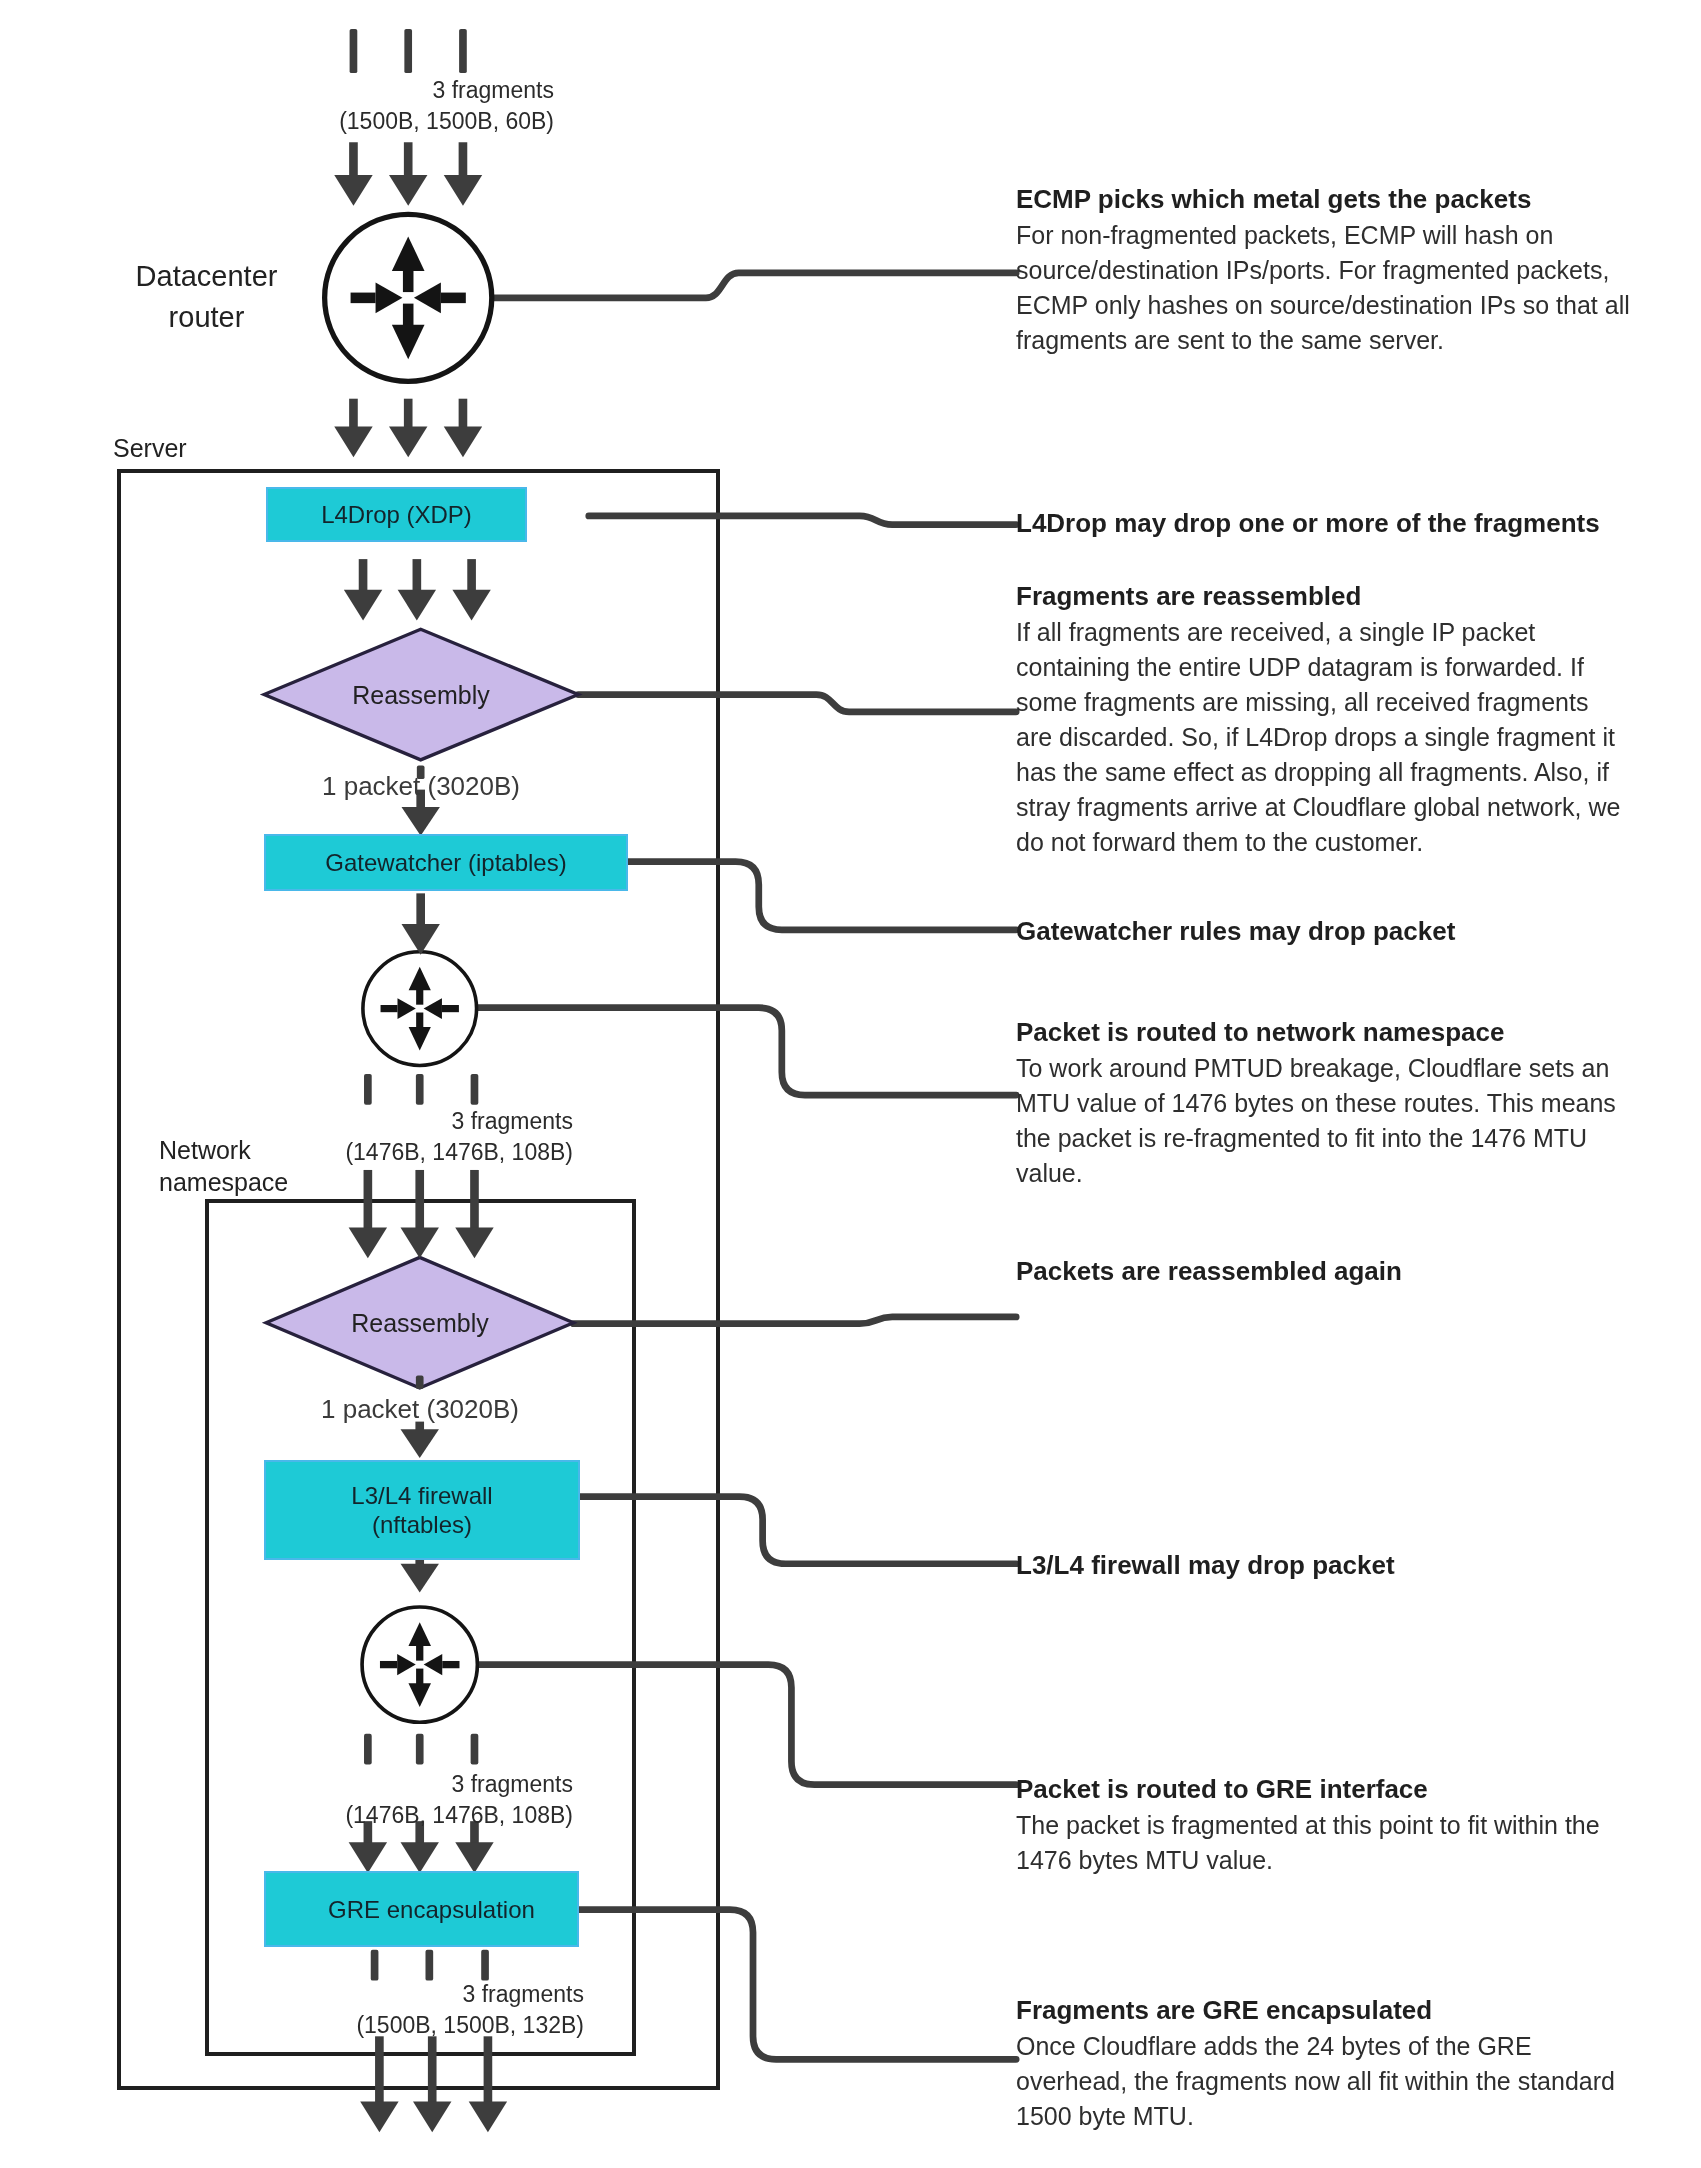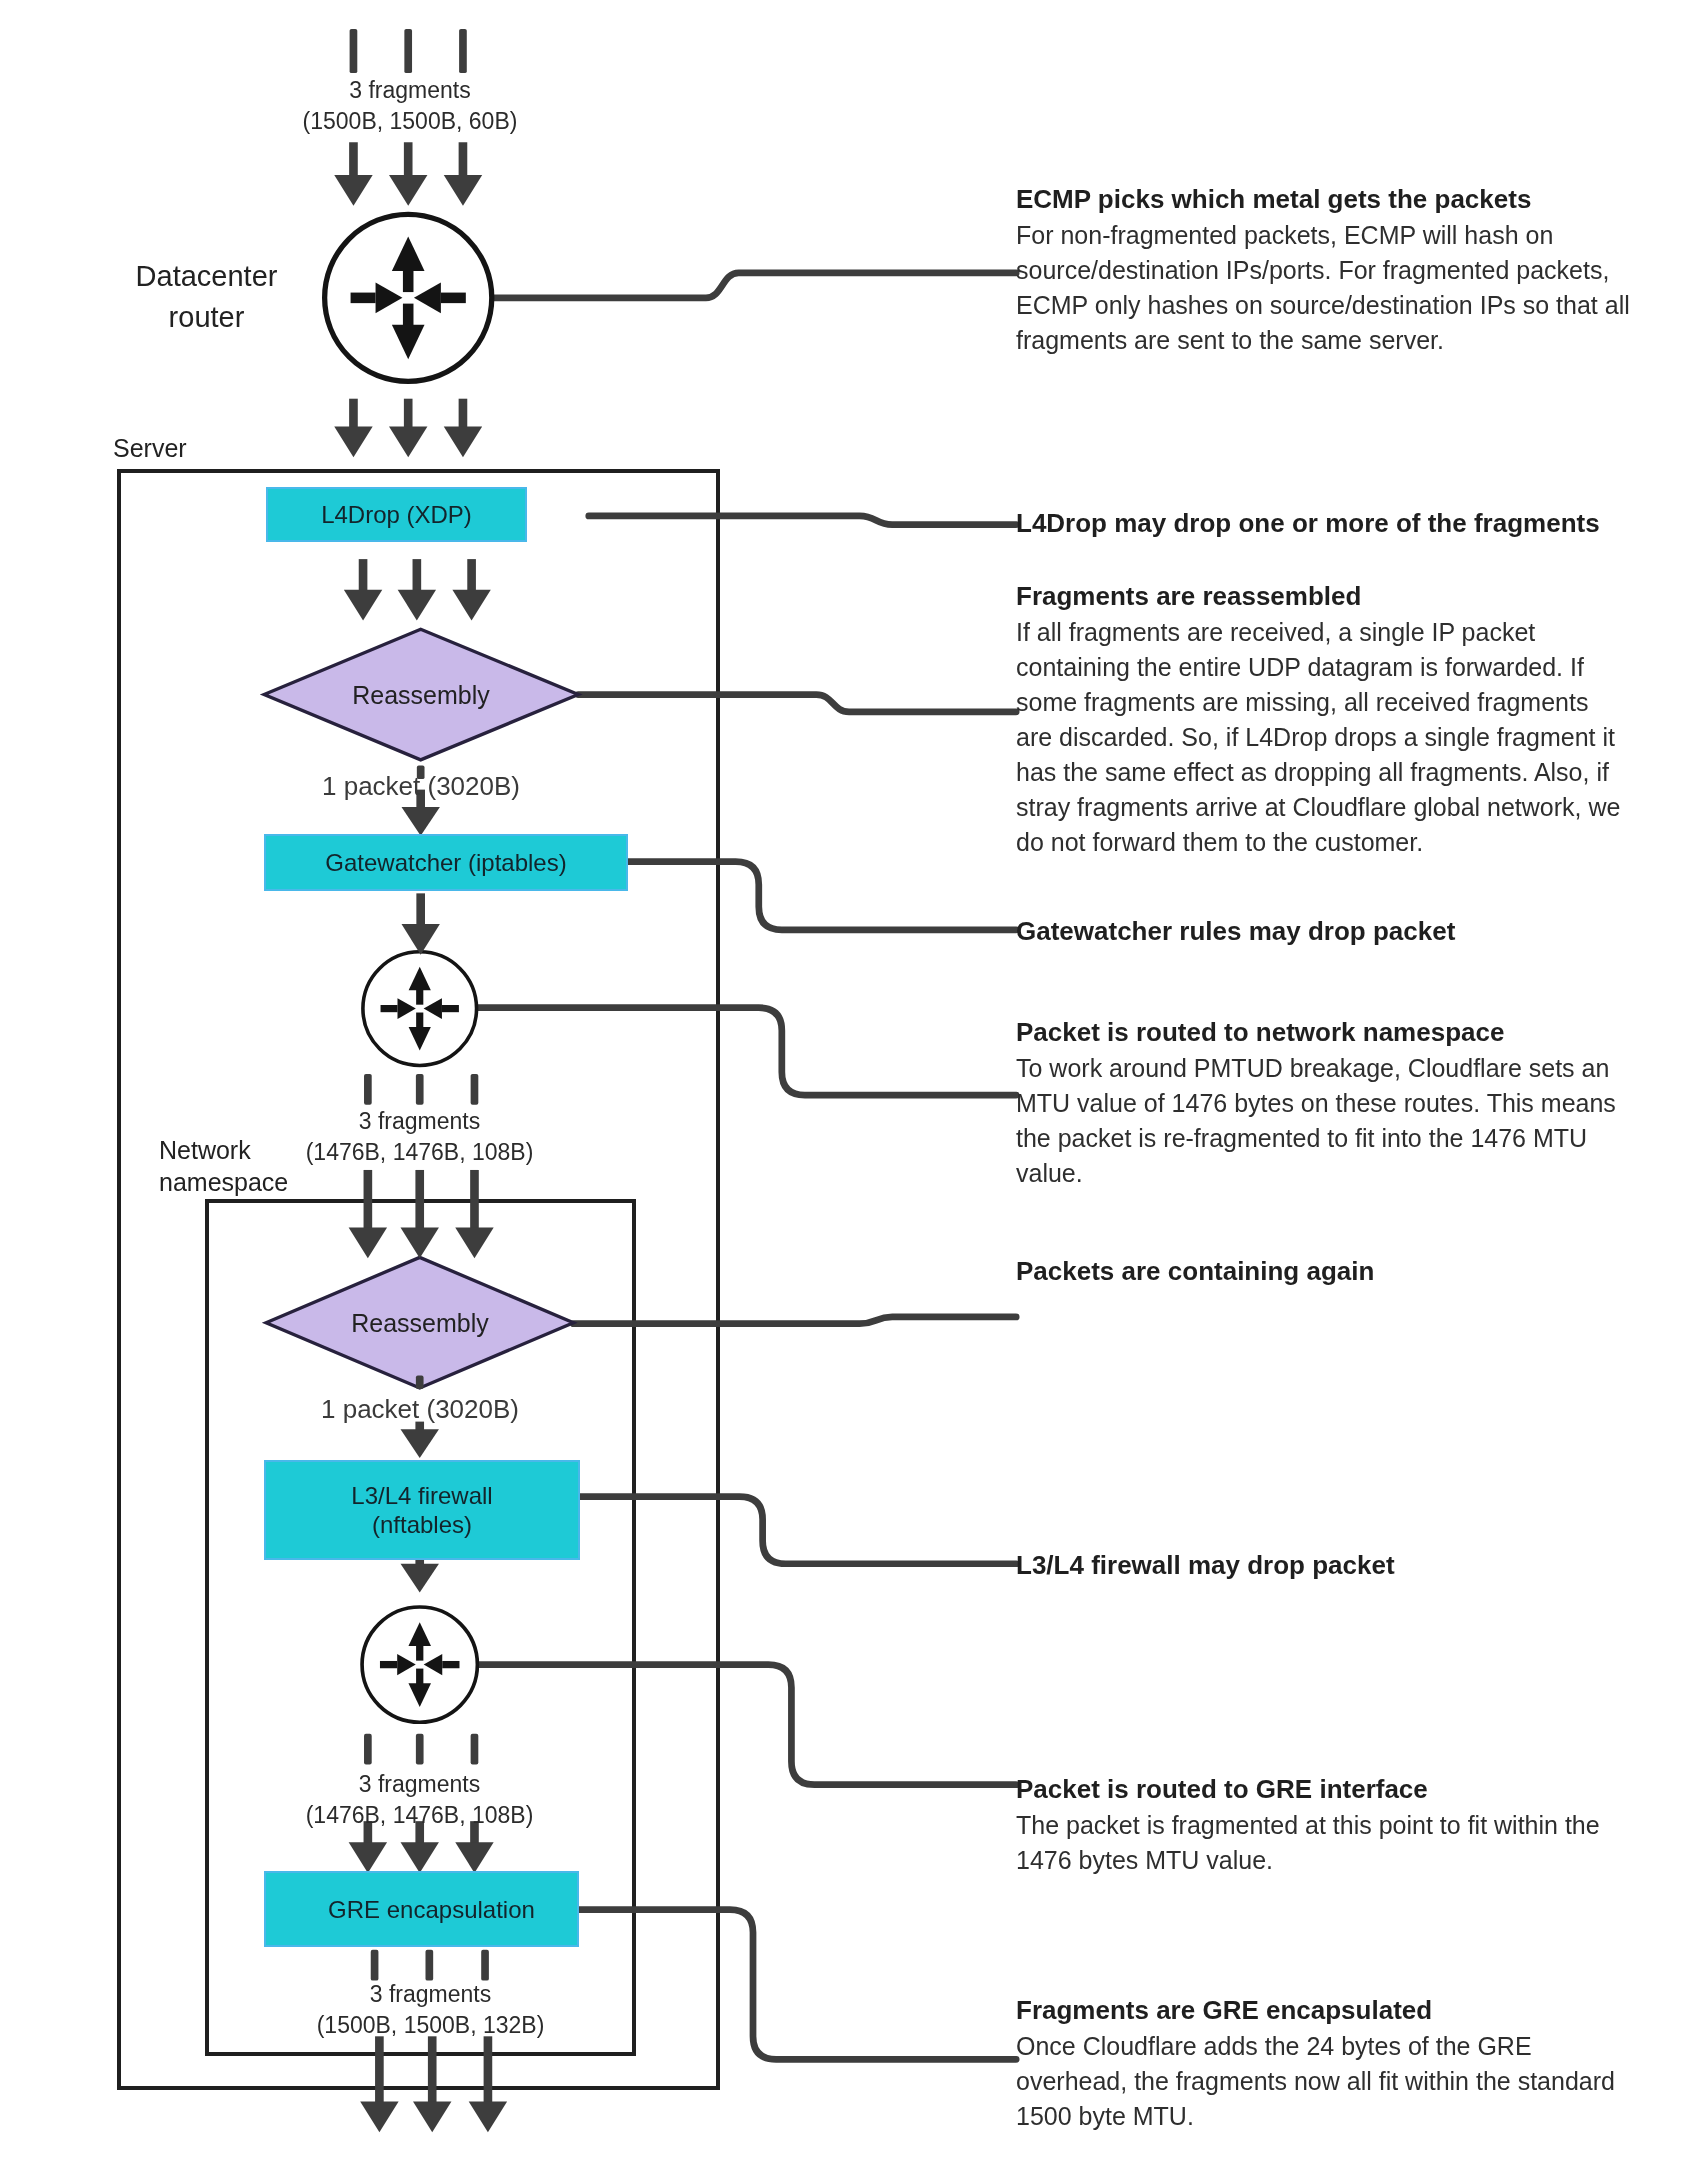--- a/index.html
+++ b/index.html
@@ -11,21 +11,21 @@
   
   .outline-box{position:absolute;border:4.8px solid #1f1f1f;background:transparent;box-sizing:border-box;z-index:0;}
   
   .proc-box{
     position:absolute;background:#1ecad6;border:2.9px solid #49b8ea;box-sizing:border-box;
     display:flex;align-items:center;justify-content:center;text-align:center;
     font-size:24px;color:#13242b;z-index:2;line-height:29px;white-space:pre-line;
   }
   
   .txt{position:absolute;z-index:2;}
-  .diagram-label{font-size:23px;color:#2b2b2b;text-align:center;line-height:31px;}
+  .diagram-label{font-size:23px;color:#2b2b2b;text-align:right;line-height:31px;}
   .packet-label{font-size:26px;color:#3a3a3a;text-align:center;}
   .diamond-label{font-size:25px;color:#222;text-align:center;}
   .zone-label{font-size:25px;color:#222;white-space:pre-line;line-height:32px;}
   .big-label{font-size:29px;color:#222;text-align:center;white-space:pre-line;line-height:41px;}
   .annotation{position:absolute;left:1016px;width:686px;z-index:2;}
   .ann-heading{font-weight:bold;font-size:26px;color:#1f1f1f;line-height:33px;margin:0 0 1.9px 0;}
   .ann-body{font-size:25px;color:#2e2e2e;line-height:35px;white-space:pre-line;}
   .ann-body:empty{display:none;}
 </style>
 </head>
@@ -221,21 +221,21 @@
 
   </div>
   <div class="annotation" style="top:1016px;">
     <div class="ann-heading">Packet is routed to network namespace</div>
     <div class="ann-body">To work around PMTUD breakage, Cloudflare sets an
 MTU value of 1476 bytes on these routes. This means
 the packet is re-fragmented to fit into the 1476 MTU
 value.</div>
   </div>
   <div class="annotation" style="top:1255px;">
-    <div class="ann-heading">Packets are containing again</div>
+    <div class="ann-heading">Packets are reassembled again</div>
   </div>
   <div class="annotation" style="top:1549px;">
     <div class="ann-heading">L3/L4 firewall may drop packet</div>
 
   </div>
   <div class="annotation" style="top:1737px;margin-top:36px;">
     <div class="ann-heading">Packet is routed to GRE interface</div>
     <div class="ann-body">The packet is fragmented at this point to fit within the
 1476 bytes MTU value.</div>
   </div>

